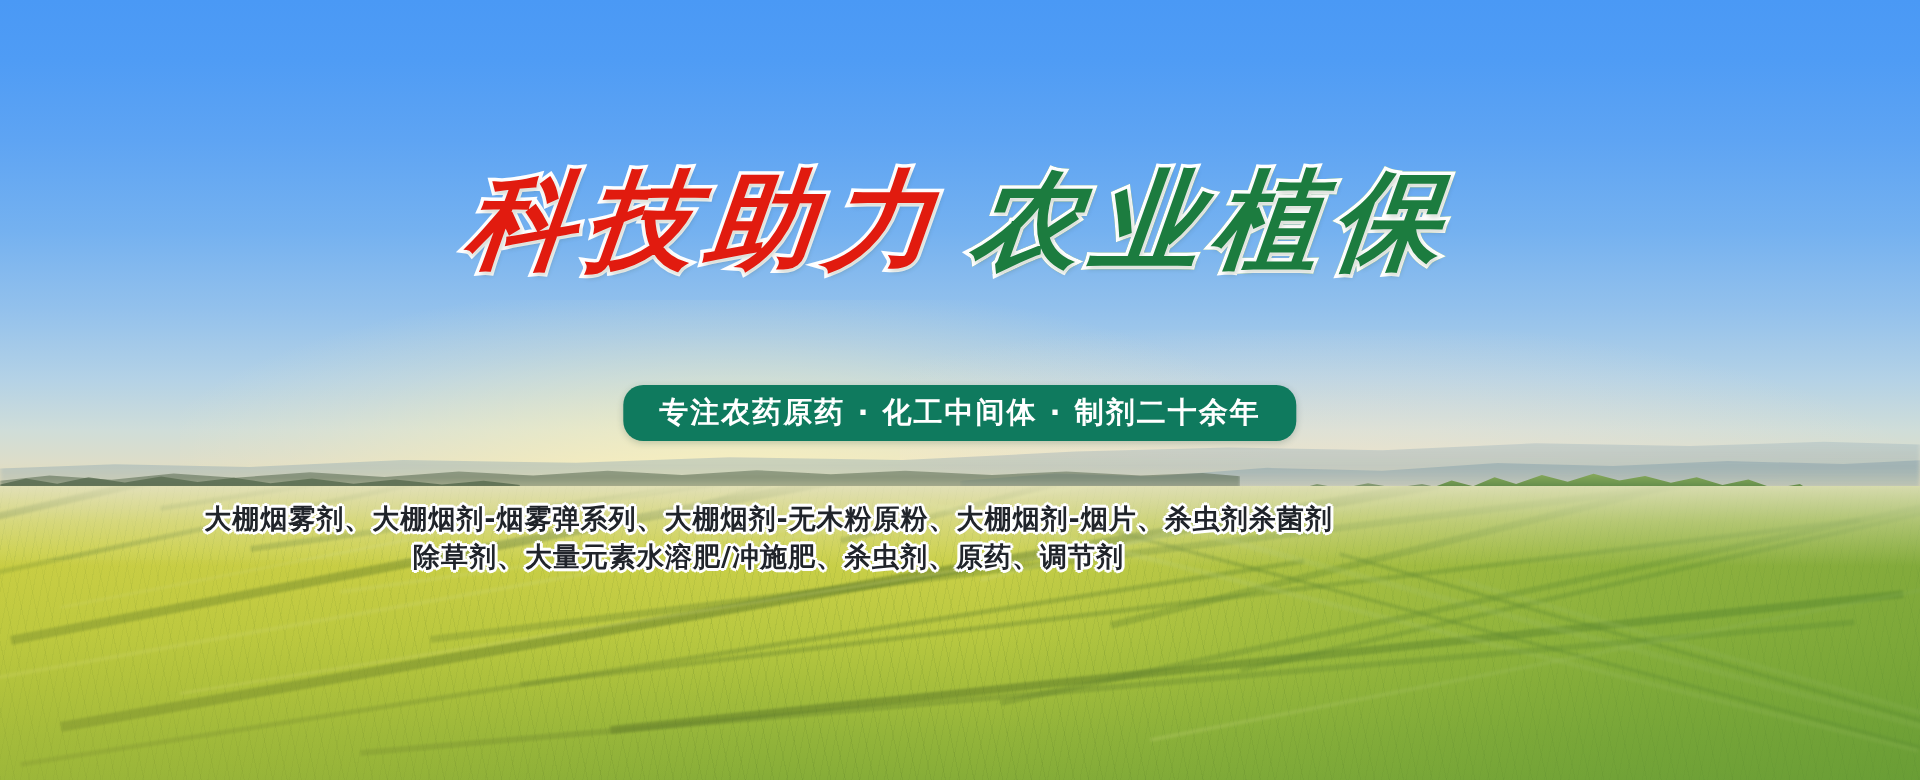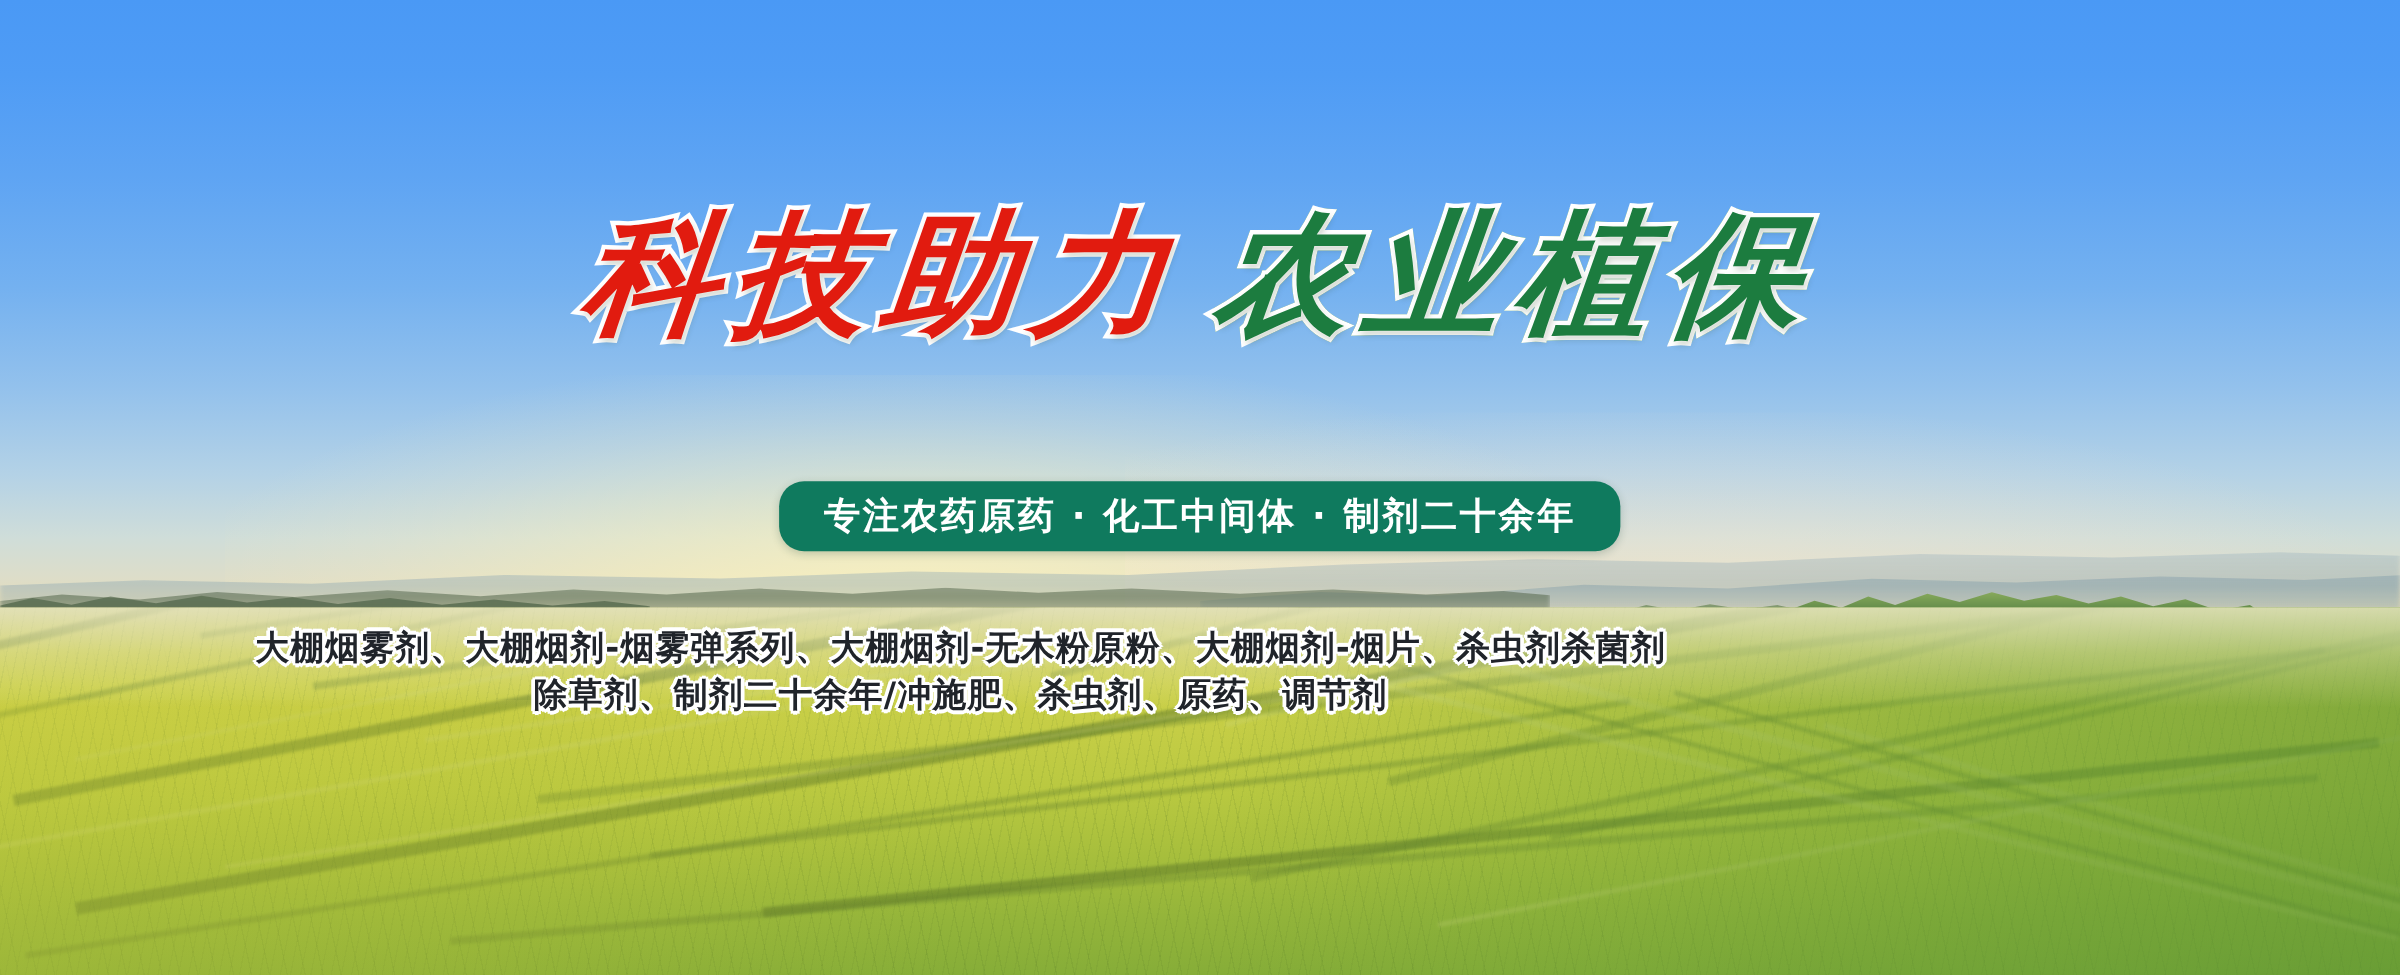--- a/index.html
+++ b/index.html
@@ -445,16 +445,16 @@
   <div class="headline">
     <span class="seg seg-red">科技助力</span><span class="seg seg-green">农业植保</span>
   </div>
 
   <div class="badge">
     <span class="badge-text">专注农药原药 · 化工中间体 · 制剂二十余年</span>
   </div>
 
   <div class="products">
     <div class="product-line">大棚烟雾剂、大棚烟剂-烟雾弹系列、大棚烟剂-无木粉原粉、大棚烟剂-烟片、杀虫剂杀菌剂</div>
-    <div class="product-line">除草剂、制剂二十余年/冲施肥、杀虫剂、原药、调节剂</div>
+    <div class="product-line">除草剂、大量元素水溶肥/冲施肥、杀虫剂、原药、调节剂</div>
   </div>
 
 </div>
 
 </body></html>

